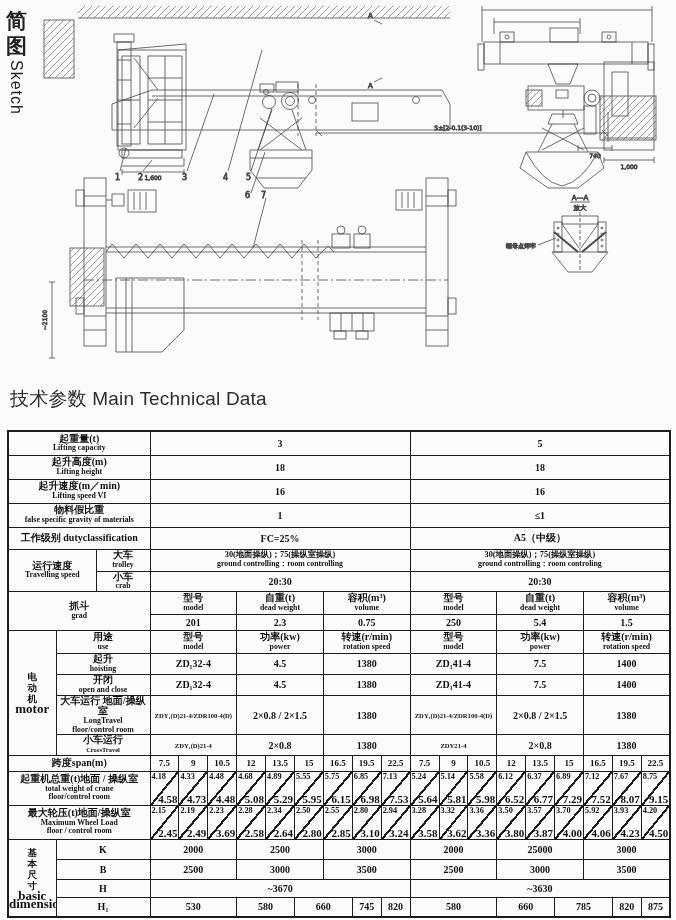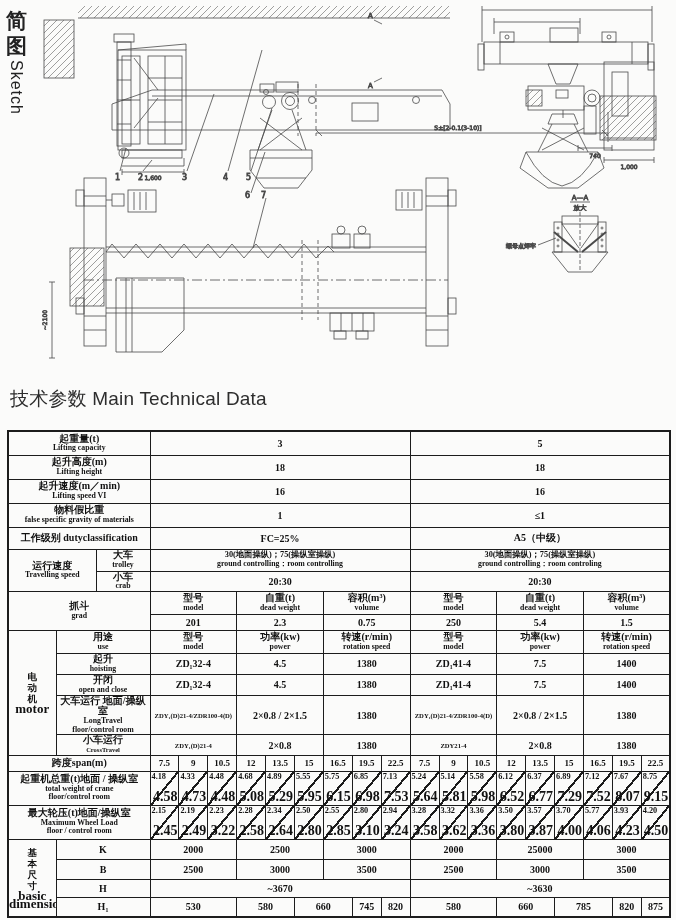--- a/index.html
+++ b/index.html
@@ -23,21 +23,21 @@
   .small{font-size:6.6px;}
   .sp{font-size:9px;}
   .vtxt{display:block;width:13px;margin:0 auto;font-size:9.5px;line-height:11px;word-break:break-all;}
   .vten{display:block;font-size:13px;line-height:7.6px;white-space:pre-line;}
   tr.h24{height:24px;} tr.h23{height:23px;} tr.h22{height:22px;} tr.h21{height:21px;}
   tr.h20{height:20px;margin-left:8px;} tr.h18{height:18px;} tr.h16{height:16px;padding-left:36px;} tr.h30{height:30px;}
   tr.h34{height:34px;}
   .diag{position:relative;height:33px;width:100%;
         background:linear-gradient(to bottom right,transparent 47.5%,#1c1c1c 47.5%,#1c1c1c 52.5%,transparent 52.5%);}
   .diag .t{position:absolute;top:0;left:1px;font-size:8.3px;}
-  .diag .b{position:absolute;bottom:0;right:1px;font-size:14px;}
+  .diag .b{position:absolute;bottom:0;right:1px;font-size:11px;}
   svg text{font-family:"DejaVu Sans",sans-serif;fill:#333;}
 </style>
 </head>
 <body>
 
 <div class="page">
 
   <div class="side-cn">简图</div>
   <div class="side-en">Sketch</div>
 
@@ -636,21 +636,21 @@
           </td>
       <td>
             <div class="diag">
               <span class="t">2.19</span>
               <span class="b">2.49</span>
             </div>
           </td>
       <td>
             <div class="diag">
               <span class="t">2.23</span>
-              <span class="b">3.22</span>
+              <span class="b">3.69</span>
             </div>
           </td>
       <td>
             <div class="diag">
               <span class="t">2.28</span>
               <span class="b">2.58</span>
             </div>
           </td>
       <td>
             <div class="diag">
@@ -713,21 +713,21 @@
             </div>
           </td>
       <td>
             <div class="diag">
               <span class="t">3.70</span>
               <span class="b">4.00</span>
             </div>
           </td>
       <td>
             <div class="diag">
-              <span class="t">5.77</span>
+              <span class="t">5.92</span>
               <span class="b">4.06</span>
             </div>
           </td>
       <td>
             <div class="diag">
               <span class="t">3.93</span>
               <span class="b">4.23</span>
             </div>
           </td>
       <td>

